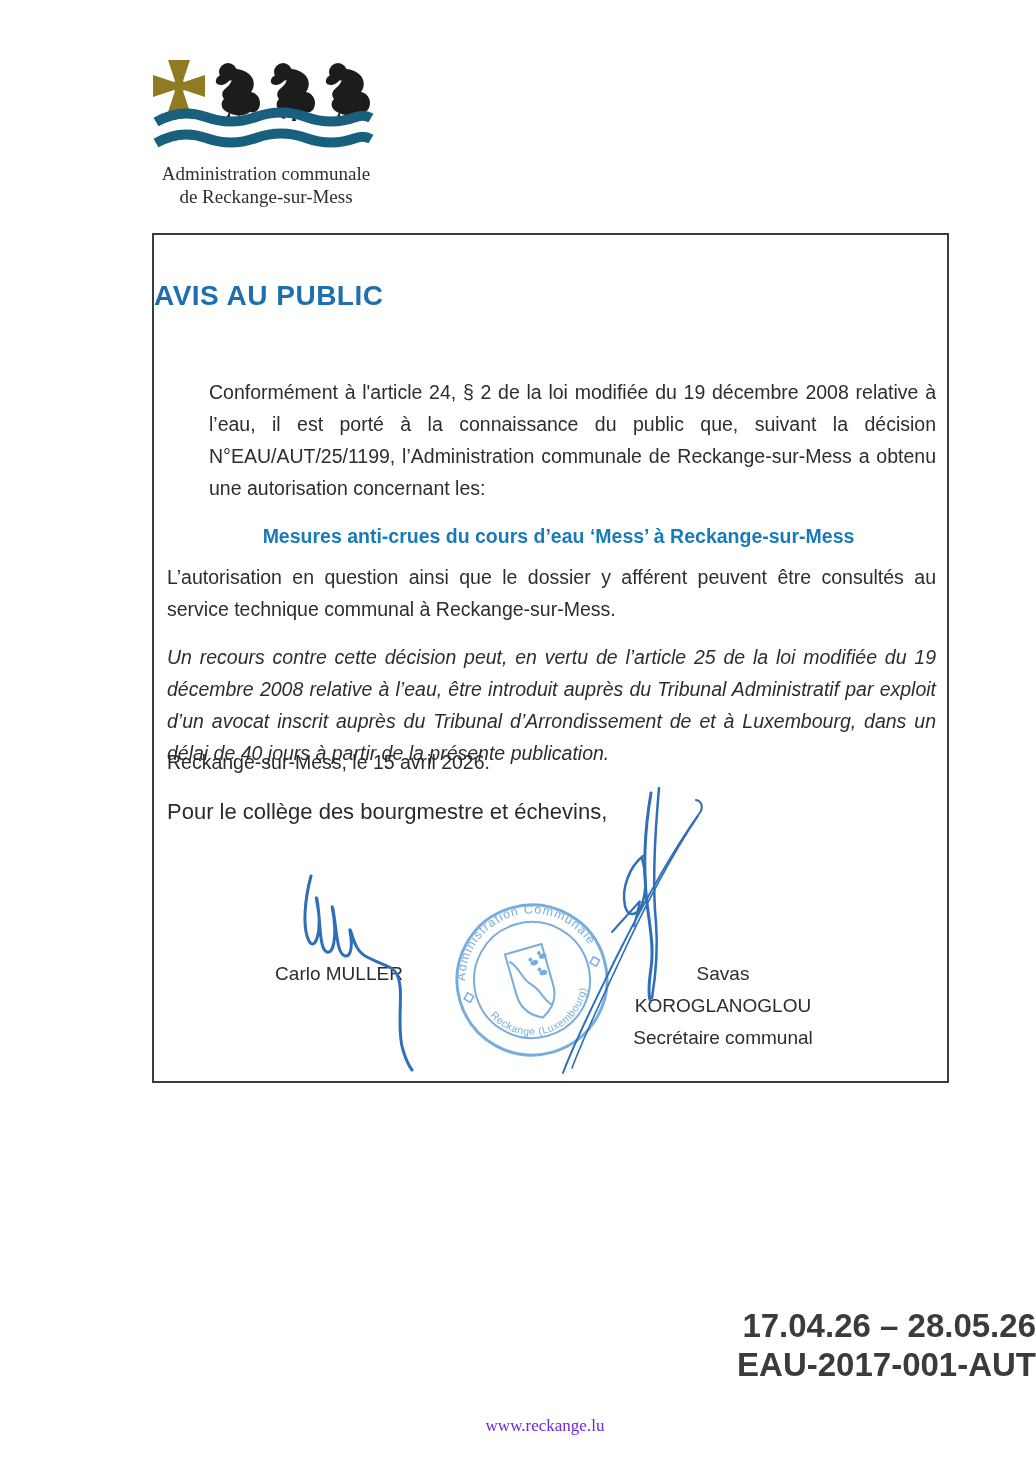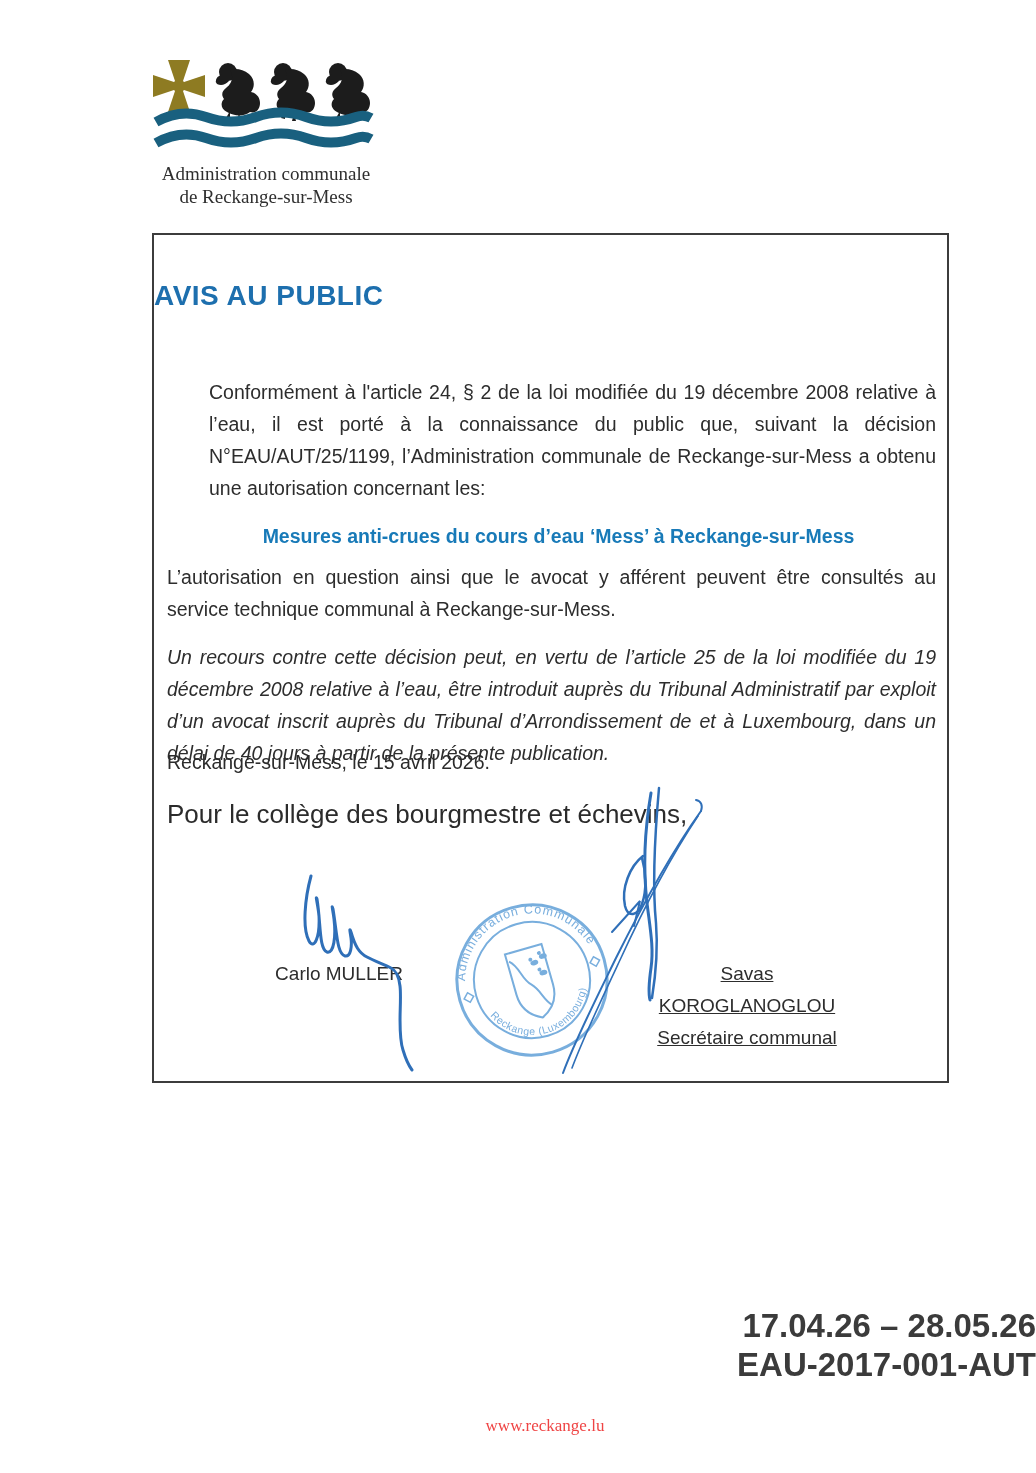--- a/index.html
+++ b/index.html
@@ -31,36 +31,36 @@
     text-align:justify;text-align-last:left;color:#2d2d2d;
   }
   .n-p1{top:141px;margin-left:42px;}
   .n-subject{
     top:274px;left:16px;right:0;text-align:center;
     font-size:19.5px;font-weight:bold;color:var(--subject_blue,#187ab8);margin-top:16px;
   }
   .n-p2{top:326px;}
   .n-p3{top:406px;font-style:italic;}
   .n-place{top:516px;left:13px;font-size:19.5px;}
-  .n-sigintro{top:564px;left:13px;font-size:26px;}
+  .n-sigintro{top:564px;left:13px;font-size:22px;}
   .signatory{text-align:center;font-size:19px;line-height:32px;color:#2d2d2d;}
   .sig-left{top:723px;left:75px;width:220px;}
-  .sig-right{top:723px;left:478px;width:230px;text-decoration:underline;}
+  .sig-right{top:723px;left:454px;width:230px;}
   
   .stamp{position:absolute;left:452px;top:900px;width:160px;height:160px;opacity:.88;}
   
   .sig-overlay{position:absolute;left:0;top:0;width:1036px;height:1473px;pointer-events:none;}
   
   .pub{
     position:absolute;left:54px;right:0;top:1306px;text-align:right;
     font-size:33px;font-weight:bold;line-height:39px;color:var(--dates_dark,#3b3b3b);
   }
   .site{
     position:absolute;left:54px;right:0;top:1416px;text-align:center;
-    font-family:"Liberation Serif",serif;font-size:17px;color:#ef4444;
+    font-family:"Liberation Serif",serif;font-size:17px;color:#6d28d9;
   }
 </style>
 </head>
 <body>
 
 <div class="page">
 
   <div class="logo">
     <svg width="228" height="96" viewBox="0 0 228 96">
 
@@ -100,21 +100,21 @@
     </div>
   </div>
 
   <div class="notice-box">
     <div class="n-title">AVIS AU PUBLIC</div>
 
     <div class="n-par n-p1">Conformément à l'article 24, § 2 de la loi modifiée du 19 décembre 2008 relative à l’eau, il est porté à la connaissance du public que, suivant la décision N°EAU/AUT/25/1199, l’Administration communale de Reckange-sur-Mess a obtenu une autorisation concernant les:</div>
 
     <div class="n-subject">Mesures anti-crues du cours d’eau ‘Mess’ à Reckange-sur-Mess</div>
 
-    <div class="n-par n-p2">L’autorisation en question ainsi que le avocat y afférent peuvent être consultés au service technique communal à Reckange-sur-Mess.</div>
+    <div class="n-par n-p2">L’autorisation en question ainsi que le dossier y afférent peuvent être consultés au service technique communal à Reckange-sur-Mess.</div>
 
     <div class="n-par n-p3">Un recours contre cette décision peut, en vertu de l’article 25 de la loi modifiée du 19 décembre 2008 relative à l’eau, être introduit auprès du Tribunal Administratif par exploit d’un avocat inscrit auprès du Tribunal d’Arrondissement de et à Luxembourg, dans un délai de 40 jours à partir de la présente publication.</div>
 
     <div class="n-place">Reckange-sur-Mess, le 15 avril 2026.</div>
 
     <div class="n-sigintro">Pour le collège des bourgmestre et échevins,</div>
 
     <div class="signatory sig-left">
       <div>Carlo MULLER</div>
     </div>

